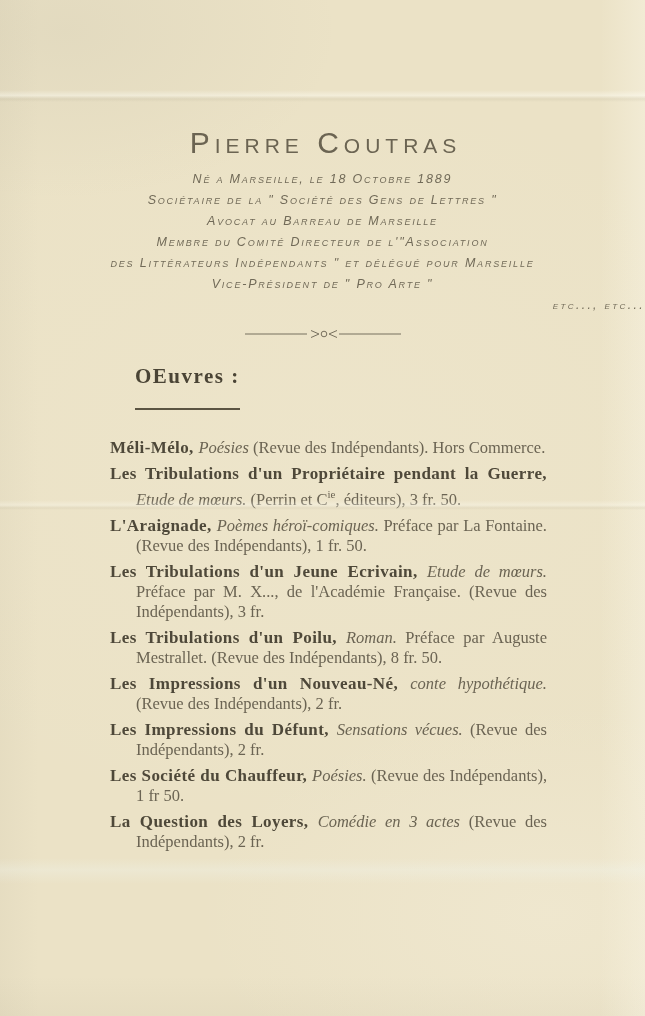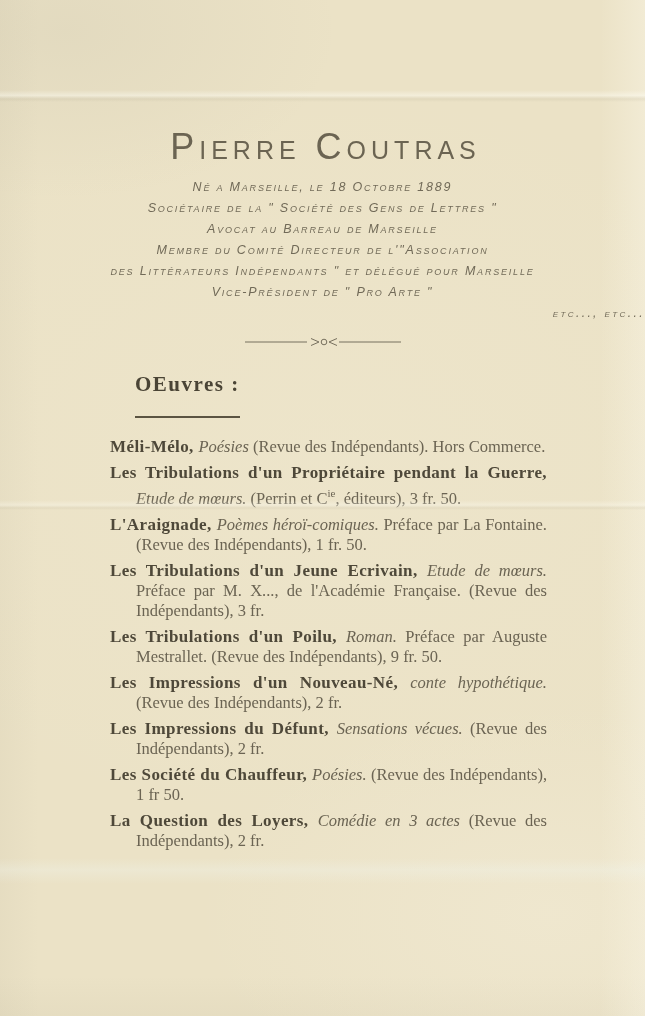--- a/index.html
+++ b/index.html
@@ -48,21 +48,21 @@
 
   .doc-header {
     padding-top: 126px;
     text-align: center;
     color: #6f6857;
   }
   .doc-title {
     margin: 0 0 0 6px;
     font-family: "Liberation Sans", "DejaVu Sans", sans-serif;
     font-weight: 400;
-    font-size: 36px;
+    font-size: 30px;
     font-variant: small-caps;
     letter-spacing: 5px;
     color: #6b6452;
   }
   .subtitles {
     margin-top: 9px;
     font-style: italic;
   }
   .subtitle-line {
     font-family: "Liberation Sans", "DejaVu Sans", sans-serif;
@@ -98,21 +98,21 @@
     font-size: 21px;
     letter-spacing: 1.5px;
     color: #4a4435;
   }
   .section-heading span {
     display: inline-block;
     border-bottom: 2px solid #5b5442;
     padding-bottom: 19px;
   }
   .works {
-    margin: 19px 0 0 0;
+    margin: 28px 0 0 0;
     padding: 0;
     list-style: none;
   }
   .work {
     padding-left: 26px;
     text-indent: -26px;
     text-align: justify;
     font-size: 16.5px;
     line-height: 20px;
     color: #6b6453;
@@ -168,21 +168,21 @@
   <main class="doc-main">
     <h2 class="section-heading">
       <span>OEuvres :</span>
     </h2>
 
     <ol class="works">
         <li class="work"><span class="seg-b">Méli-Mélo, </span><span class="seg-i">Poésies </span><span class="seg-r">(Revue des Indépendants). Hors Commerce.</span></li>
         <li class="work"><span class="seg-b">Les Tribulations d'un Propriétaire pendant la Guerre, </span><span class="seg-i">Etude de mœurs. </span><span class="seg-r">(Perrin et C</span><sup class="seg-sup">ie</sup><span class="seg-r">, éditeurs), 3 fr. 50.</span></li>
         <li class="work"><span class="seg-b">L'Araignade, </span><span class="seg-i">Poèmes héroï-comiques. </span><span class="seg-r">Préface par La Fontaine. (Revue des Indépendants), 1 fr. 50.</span></li>
         <li class="work"><span class="seg-b">Les Tribulations d'un Jeune Ecrivain, </span><span class="seg-i">Etude de mœurs. </span><span class="seg-r">Préface par M. X..., de l'Académie Française. (Revue des Indépendants), 3 fr.</span></li>
-        <li class="work"><span class="seg-b">Les Tribulations d'un Poilu, </span><span class="seg-i">Roman. </span><span class="seg-r">Préface par Auguste Mestrallet. (Revue des Indépendants), 9 fr. 50.</span></li>
+        <li class="work"><span class="seg-b">Les Tribulations d'un Poilu, </span><span class="seg-i">Roman. </span><span class="seg-r">Préface par Auguste Mestrallet. (Revue des Indépendants), 8 fr. 50.</span></li>
         <li class="work"><span class="seg-b">Les Impressions d'un Nouveau-Né, </span><span class="seg-i">conte hypothétique. </span><span class="seg-r">(Revue des Indépendants), 2 fr.</span></li>
         <li class="work"><span class="seg-b">Les Impressions du Défunt, </span><span class="seg-i">Sensations vécues. </span><span class="seg-r">(Revue des Indépendants), 2 fr.</span></li>
         <li class="work"><span class="seg-b">Les Société du Chauffeur, </span><span class="seg-i">Poésies. </span><span class="seg-r">(Revue des Indé­pendants), 1 fr 50.</span></li>
         <li class="work"><span class="seg-b">La Question des Loyers, </span><span class="seg-i">Comédie en 3 actes </span><span class="seg-r">(Revue des Indépendants), 2 fr.</span></li>
       </ol>
   </main>
 
 </div>
 
 </body></html>

